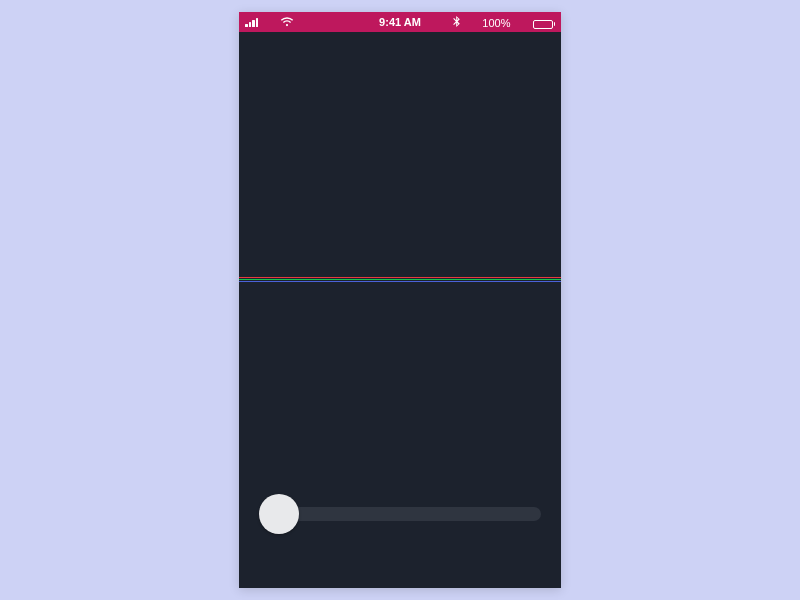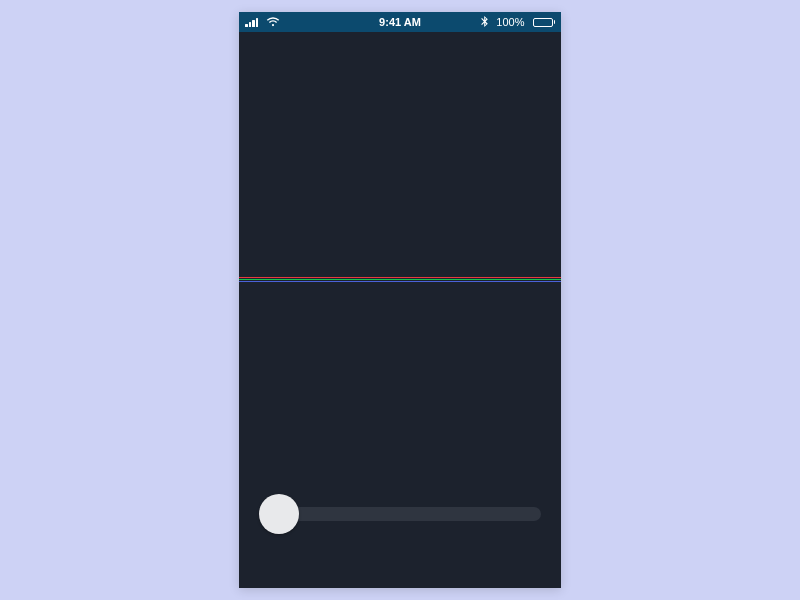--- a/index.html
+++ b/index.html
@@ -18,33 +18,33 @@
       height: 576px;
       background: #1c222d;
       position: relative;
       box-shadow: 0 2px 10px rgba(0,0,0,0.15);
       display: flex;
       flex-direction: column;
     }
     
     .status-bar {
       height: 20px;
-      background: #0c4a6e;
+      background: #be185d;
       display: flex;
       align-items: center;
       justify-content: space-between;
       padding: 1px 6px;
       color: #fff;
       font-size: 11px;
       font-weight: 500;
     }
     .status-left, .status-right {
       display: flex;
-      align-items: center;
-      gap: 8px;
+      align-items: flex-end;
+      gap: 22px;
     }
     .status-center {
       position: absolute;
       left: 50%;
       transform: translateX(-50%);
       font-size: 11px;
       font-weight: 600;
     }
     .signal-bars {
       display: flex;

